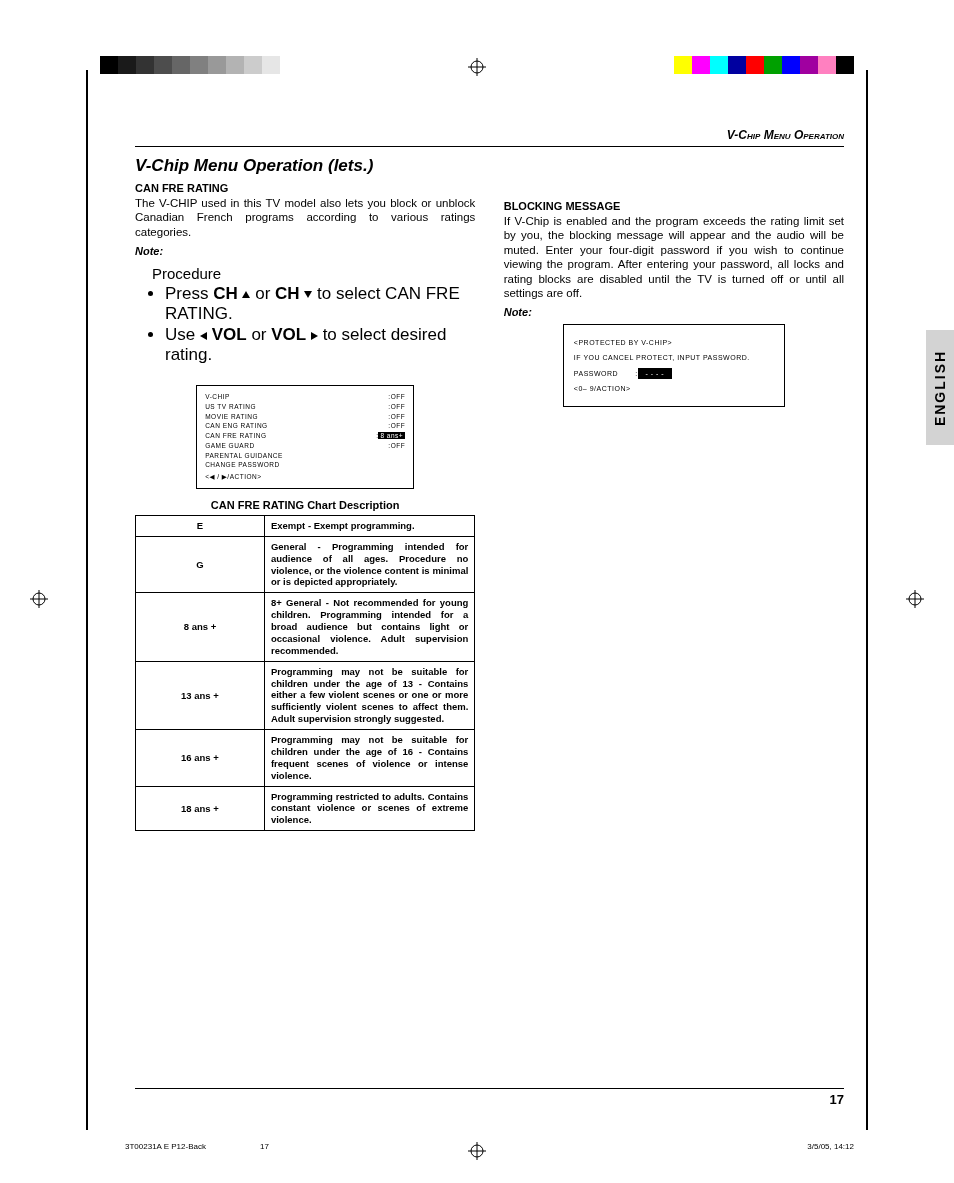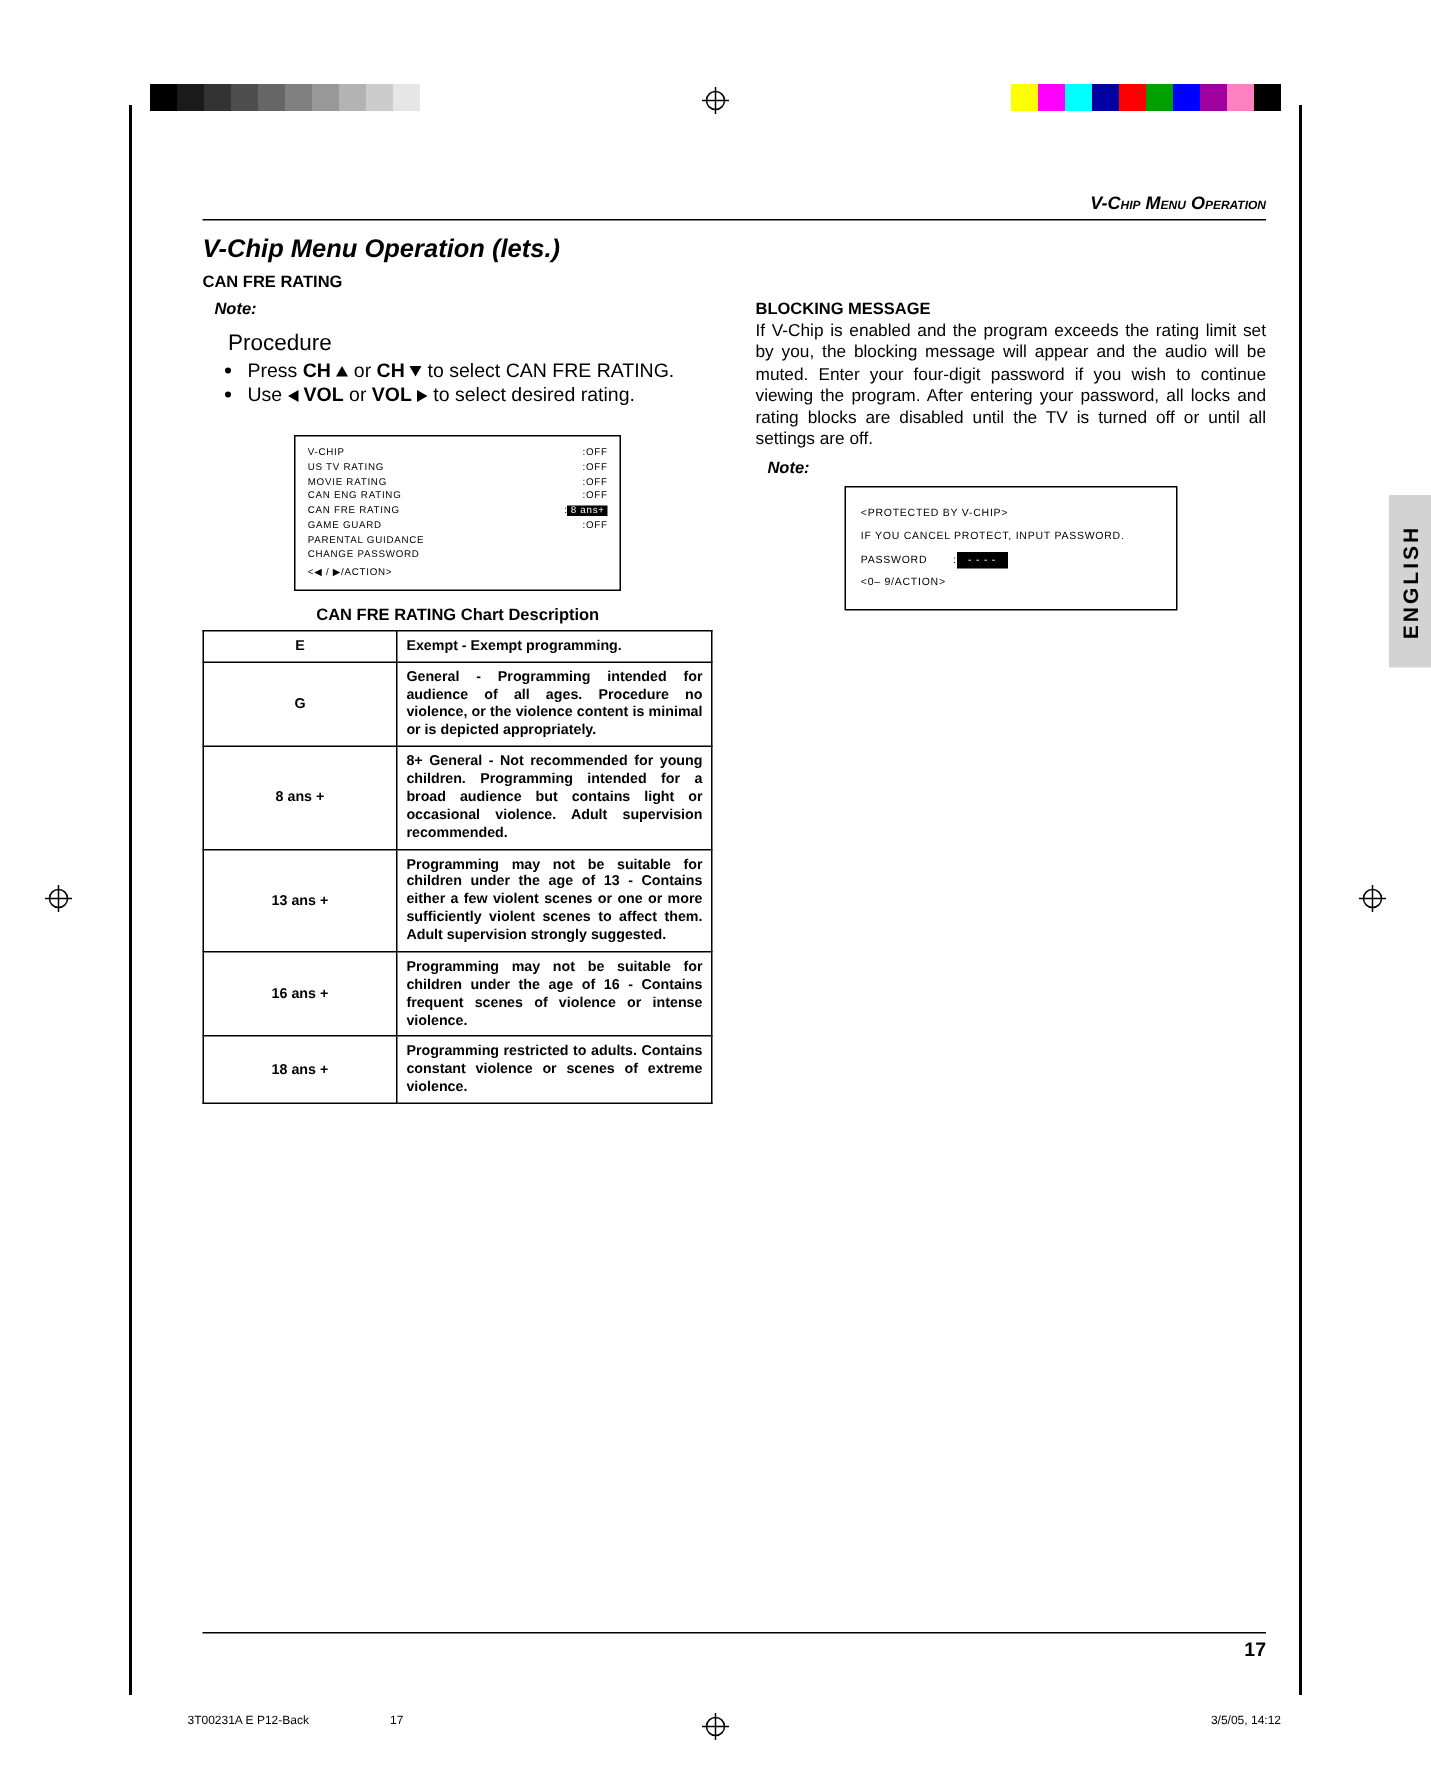--- a/index.html
+++ b/index.html
@@ -99,38 +99,37 @@
     display: flex;
     gap: 6px;
     margin: 6px 0;
   }
   .note-label {
     font-weight: bold;
     font-style: italic;
     font-size: 11px;
     flex: 0 0 auto;
     width: 44px;
-    text-align: center;
   }
   .note-text {
     font-style: italic;
     font-size: 10.5px;
     line-height: 1.25;
     text-align: justify;
     flex: 1;
   }
   h3.subhead {
     font-size: 15px;
     font-weight: normal;
     margin: 8px 0 2px 17px;
   }
   ul.proc {
     margin: 2px 0 20px 0;
     padding-left: 30px;
-    font-size: 13px;
+    font-size: 17px;
   }
   ul.proc li { margin: 1px 0; }
   .triangle {
     display: inline-block;
     width: 0; height: 0;
     vertical-align: middle;
   }
   .tri-up { border-left:4px solid transparent; border-right:4px solid transparent; border-bottom:7px solid #000; }
   .tri-down{ border-left:4px solid transparent; border-right:4px solid transparent; border-top:7px solid #000; }
   .tri-left{ border-top:4px solid transparent; border-bottom:4px solid transparent; border-right:7px solid #000; }
@@ -306,20 +305,21 @@
   </div>
 
   <div class="header">V-Chip Menu Operation</div>
   <div class="rule"></div>
 
   <div class="content">
     <h1 class="title">V-Chip Menu Operation (lets.)</h1>
 
     <div class="col">
       <h2 class="section">CAN FRE RATING</h2>
+      <p class="body">The V-CHIP used in this TV model also lets you block or unblock Canadian French programs according to various ratings categories.</p>
       <div class="note">
         <span class="note-label">Note:</span>
       </div>
       <h3 class="subhead">Procedure</h3>
       <ul class="proc">
         <li>
           <span>Press </span><b>CH</b> <span class="triangle tri-up"></span><span> or </span><b>CH</b> <span class="triangle tri-down"></span><span> to select CAN FRE RATING.</span>
         </li>
         <li>
           <span>Use </span><span class="triangle tri-left"></span> <b>VOL</b><span> or </span><b>VOL</b> <span class="triangle tri-right"></span><span> to select desired rating.</span>

